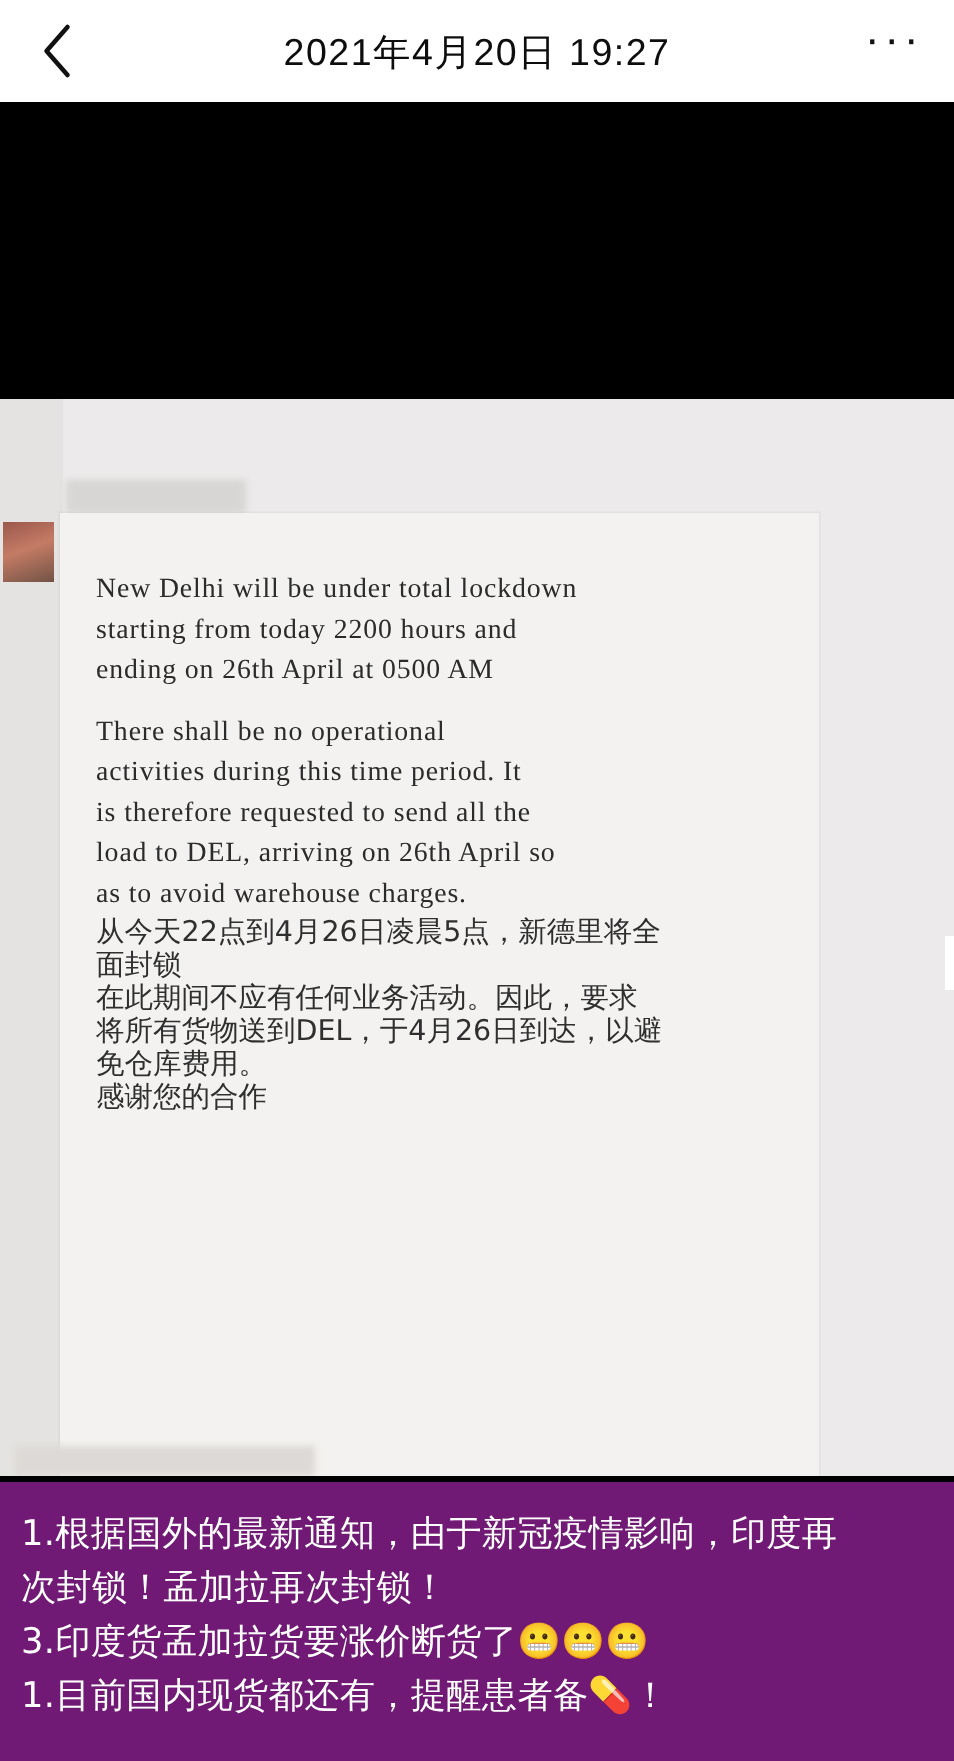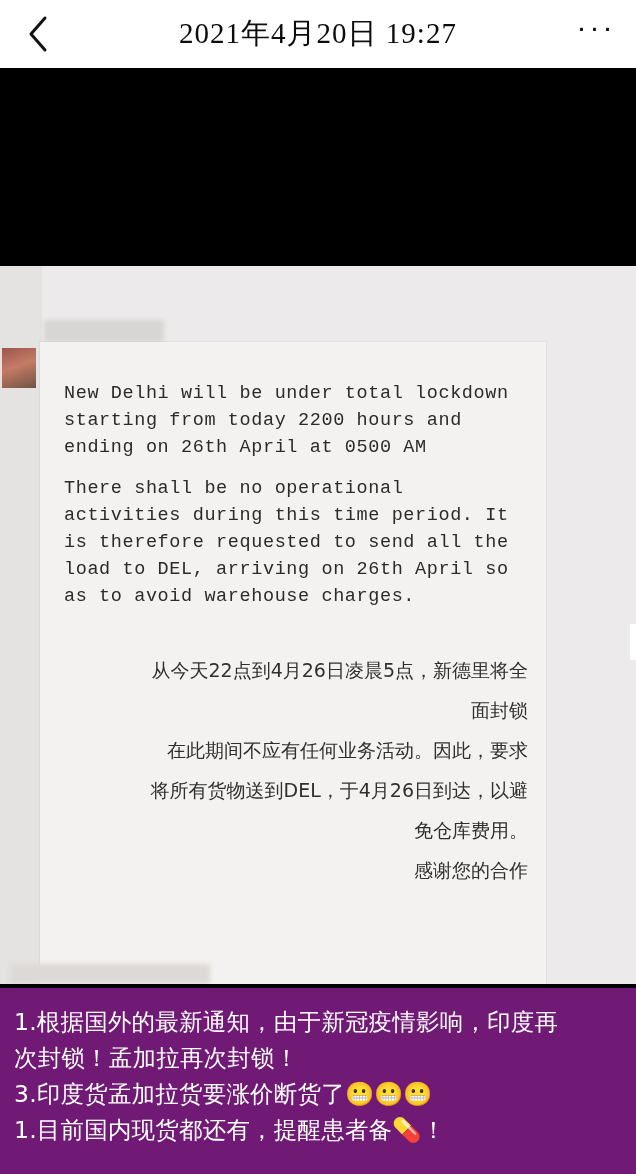--- a/index.html
+++ b/index.html
@@ -33,24 +33,24 @@
     top: 0;
     height: 68px;
     width: 48px;
     display: flex;
     align-items: center;
     justify-content: center;
     cursor: pointer;
   }
   .back-btn svg { display: block; }
   .topbar-title {
-    font-size: 29px;
+    font-size: 25px;
     color: #0d0d0d;
     letter-spacing: 1px;
-    font-family: Liberation Serif, serif;
+    font-family: Liberation Sans, sans-serif;
     text-align: center;
   }
   .more-btn {
     position: absolute;
     right: 16px;
     top: 0;
     height: 68px;
     width: 48px;
     display: flex;
     align-items: center;
@@ -112,38 +112,36 @@
     top: 76px;
     width: 506px;
     height: 848px;
     background: #f3f2f0;
     box-shadow: 0 0 0 1px rgba(0,0,0,0.04);
   }
   .doc-inner {
     padding: 38px 18px 0 24px;
   }
   .eng {
-    font-family: Liberation Mono, monospace;
+    font-family: Liberation Serif, serif;
     font-size: 18.5px;
     line-height: 27px;
     color: #2b2b2b;
     letter-spacing: 0.6px;
     white-space: pre-wrap;
     filter: blur(0.25px);
   }
   .eng + .eng { margin-top: 14px; }
   .cn {
-    margin-top: 40px;
     font-family: "DejaVu Sans", sans-serif;
     font-size: 19px;
-    line-height: 40px;
+    line-height: 22px;
     color: #2f2f2f;
     white-space: pre-wrap;
     filter: blur(0.25px);
-    text-align: right;
   }
   .doc-bottom-blur {
     position: absolute;
     left: 10px;
     bottom: 0;
     width: 200px;
     height: 20px;
     background: #ddd9d6;
     filter: blur(2px);
   }

